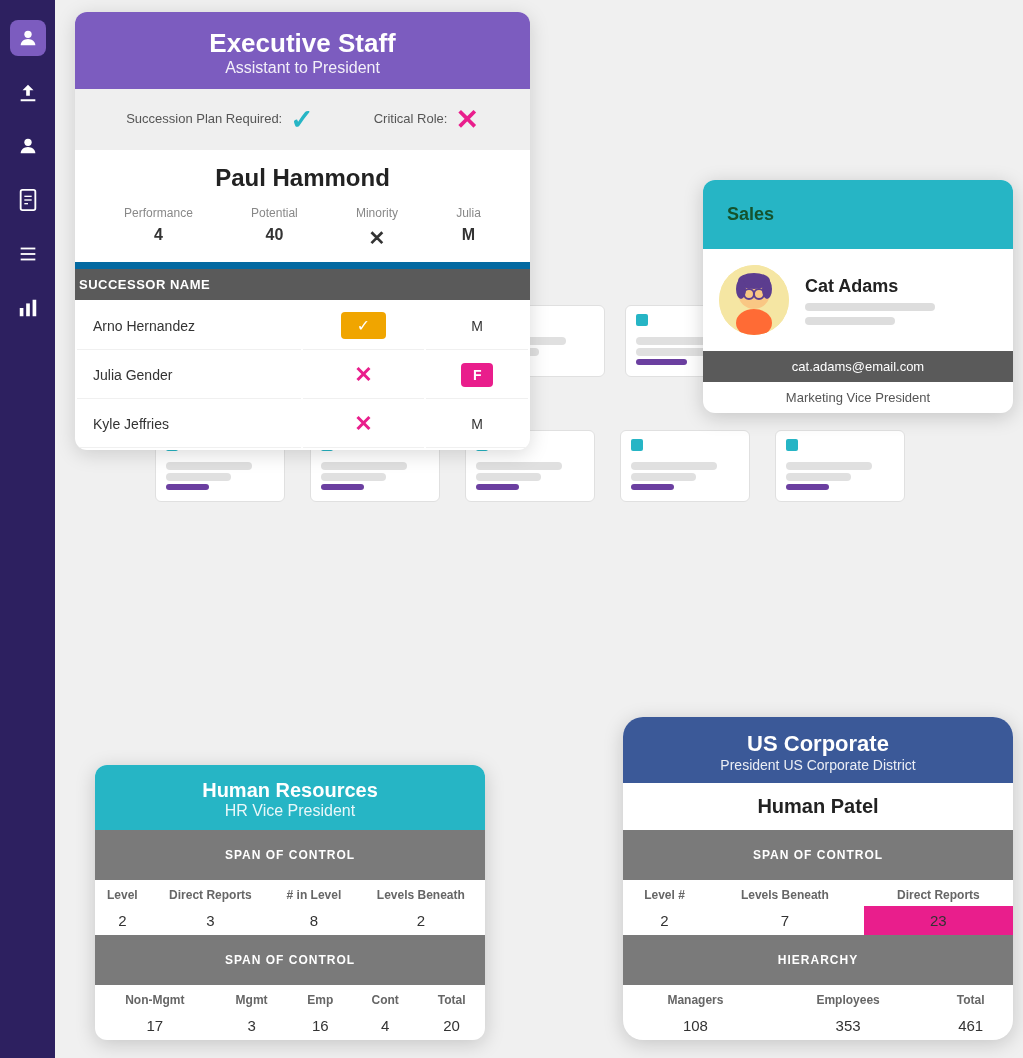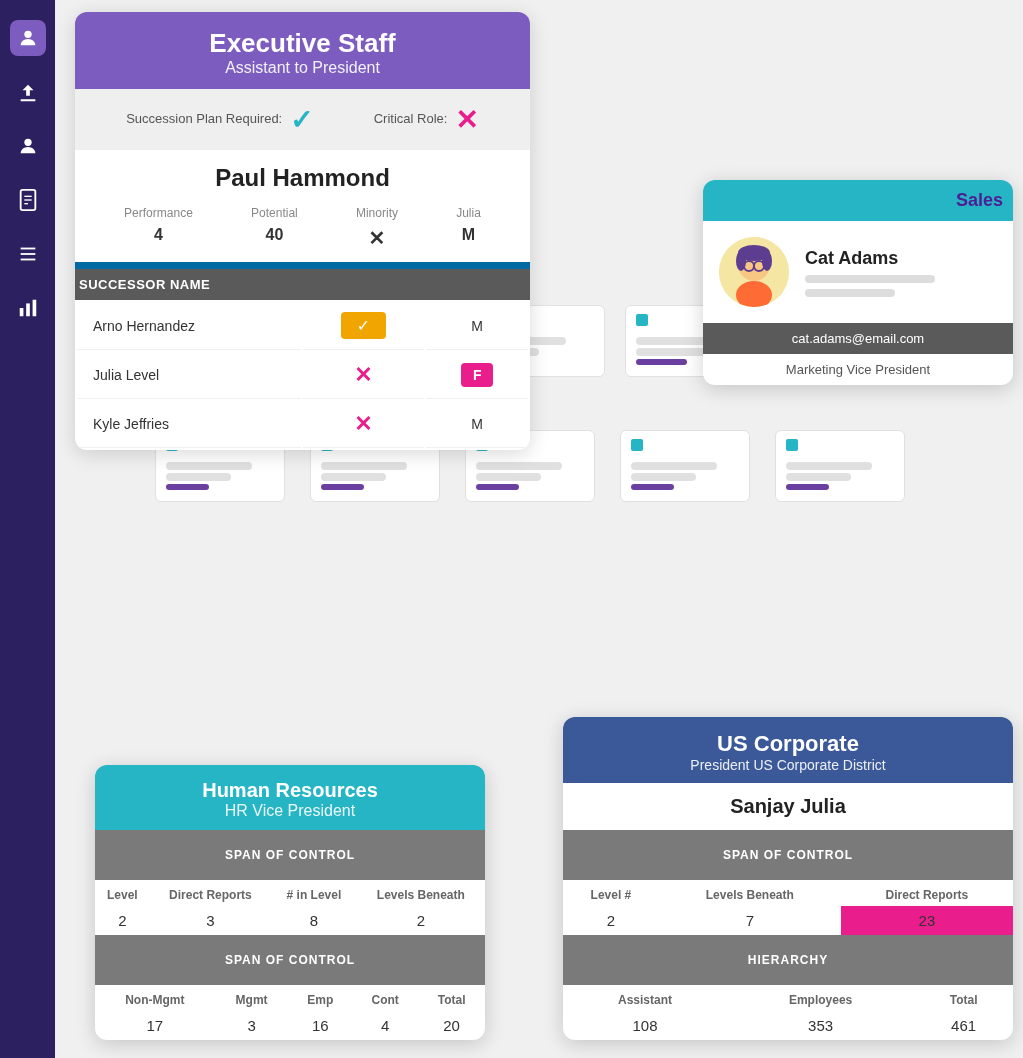--- a/index.html
+++ b/index.html
@@ -196,23 +196,23 @@
       right: 10px; top: 180px;
       width: 310px;
       background: white;
       border-radius: 12px;
       box-shadow: 0 4px 20px rgba(0,0,0,0.18);
       overflow: hidden;
       z-index: 20;
     }
     .card-sales .header {
       background: #26b5c5;
-      color: #4c1d95;
-      text-align: right;
-      padding: 10px;
+      color: #14532d;
+      text-align: left;
+      padding: 24px;
       font-size: 18px;
       font-weight: 700;
     }
     .card-sales .body {
       padding: 16px;
       display: flex;
       align-items: center;
       gap: 16px;
     }
     .avatar-circle {
@@ -300,23 +300,23 @@
       text-align: center;
       padding: 6px;
       font-weight: 500;
     }
 
     
     .card-corporate {
       position: absolute;
       right: 10px;
       bottom: 18px;
-      width: 450px;
+      width: 390px;
       background: white;
-      border-radius: 12px;
+      border-radius: 20px;
       box-shadow: 0 4px 20px rgba(0,0,0,0.18);
       overflow: hidden;
       z-index: 20;
     }
     .card-corporate .header {
       background: #3b5998;
       color: white;
       text-align: center;
       padding: 14px 10px 10px;
     }
@@ -470,21 +470,21 @@
   <table class="successor-table">
     <tbody>
         <tr>
       <td class="name-col">Arno Hernandez</td>
       <td class="text-center">
         <span class="badge-green">✓</span>
       </td>
       <td class="text-center">M</td>
     </tr>
     <tr>
-      <td class="name-col">Julia Level</td>
+      <td class="name-col">Julia Gender</td>
       <td class="text-center">
         <span class="x-icon" style="font-size:22px;">✕</span>
       </td>
       <td class="text-center">
         <span class="badge-pink">F</span>
       </td>
     </tr>
     <tr>
       <td class="name-col">Kyle Jeffries</td>
       <td class="text-center">
@@ -574,21 +574,21 @@
       </tr>
     </tbody>
   </table>
 </div>
 
 <div class="card-corporate">
   <div class="header">
     <h3>US Corporate</h3>
     <p>President US Corporate District</p>
   </div>
-  <div class="person-name">Sanjay Julia</div>
+  <div class="person-name">Human Patel</div>
   <div class="section-header">SPAN OF CONTROL</div>
   <table class="data-table">
     <thead>
       <tr>
         <th>Level #</th>
         <th>Levels Beneath</th>
         <th>Direct Reports</th>
       </tr>
     </thead>
     <tbody>
@@ -596,21 +596,21 @@
         <td>2</td>
         <td>7</td>
         <td class="highlight-cell">23</td>
       </tr>
     </tbody>
   </table>
   <div class="section-header">HIERARCHY</div>
   <table class="data-table">
     <thead>
       <tr>
-        <th>Assistant</th>
+        <th>Managers</th>
         <th>Employees</th>
         <th>Total</th>
       </tr>
     </thead>
     <tbody>
       <tr>
         <td>108</td>
         <td>353</td>
         <td>461</td>
       </tr>

